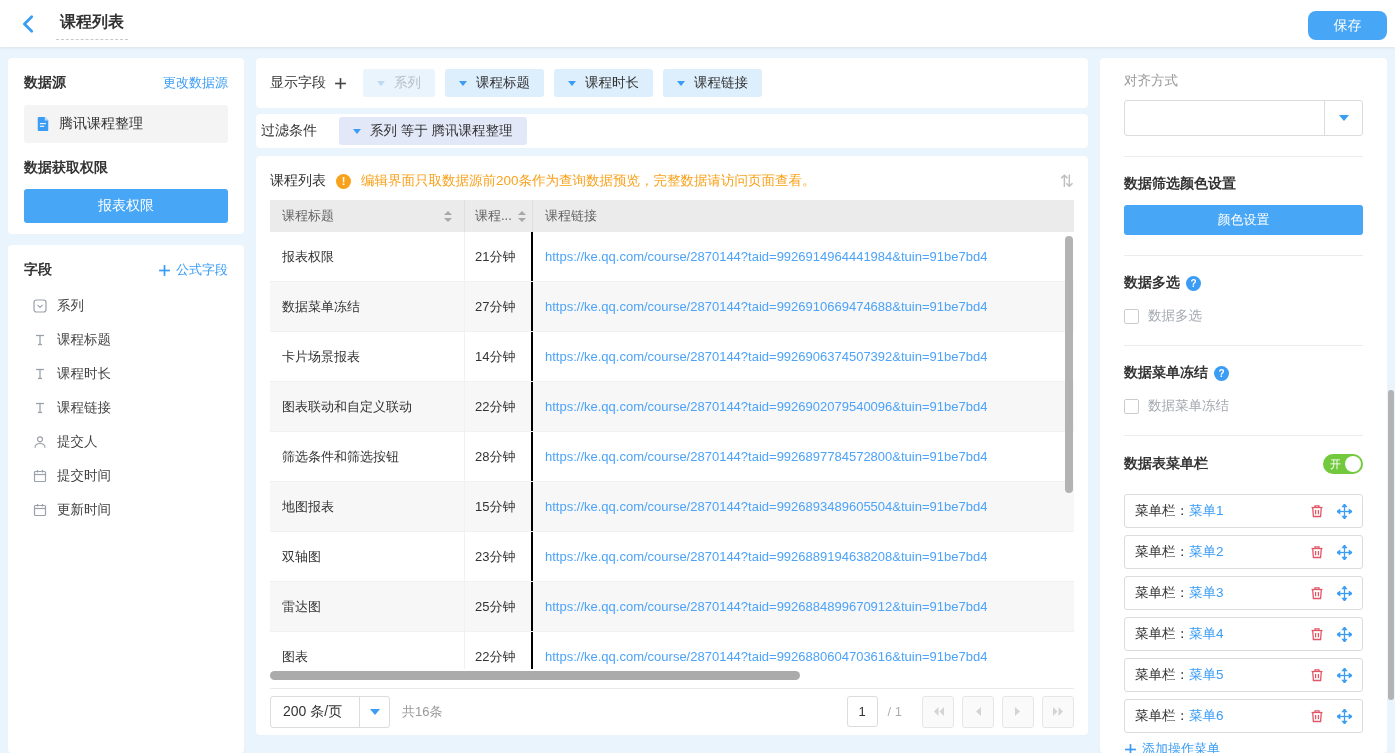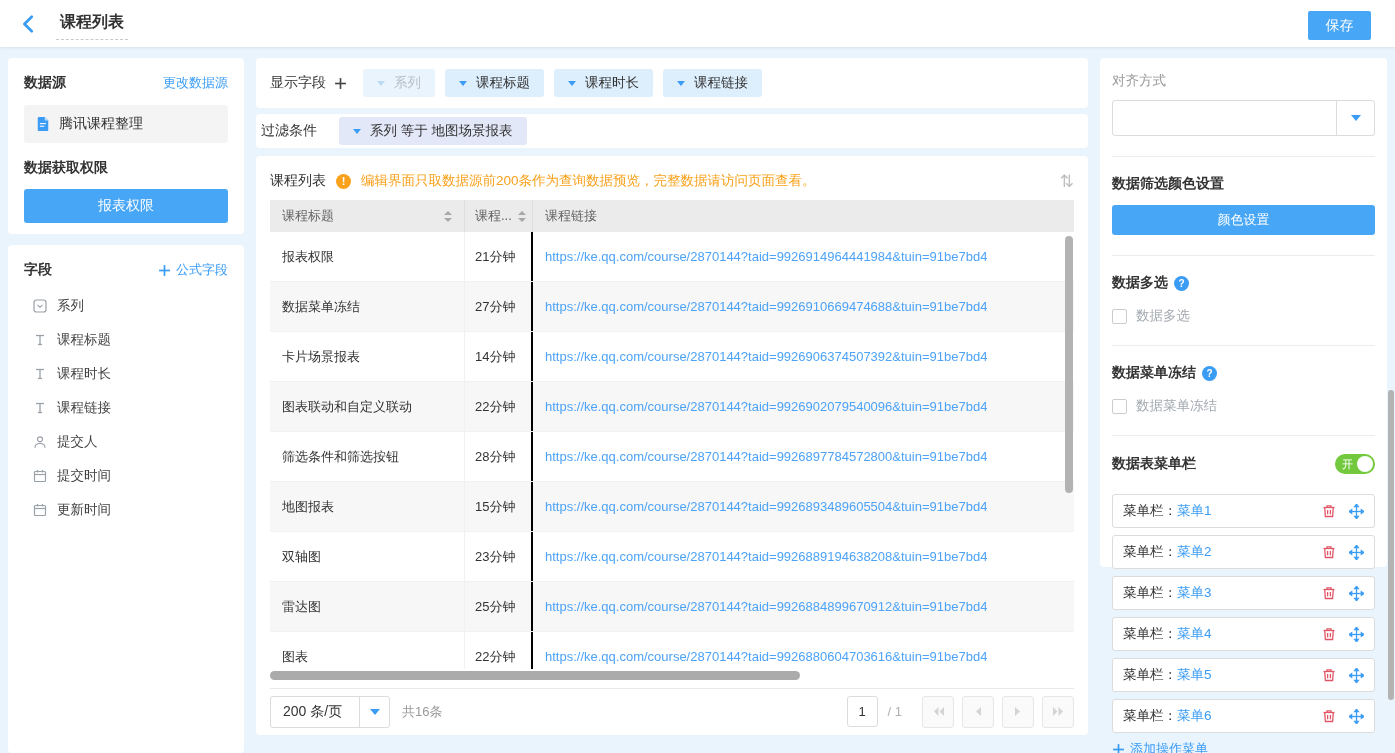--- a/index.html
+++ b/index.html
@@ -4,21 +4,21 @@
 <style>
   *{margin:0;padding:0;box-sizing:border-box}
   html,body{width:1395px;height:753px;overflow:hidden}
   body{position:relative;background:#e9f4fd;font-family:"Liberation Sans","DejaVu Sans",sans-serif;color:#333;font-size:14px}
   .panel{position:absolute;background:#fff;border-radius:4px}
 
   
   #topbar{position:absolute;top:0;left:0;width:1395px;height:47px;background:#fff;box-shadow:0 1px 3px rgba(0,0,0,.07);z-index:5}
   .back-btn{position:absolute;left:18px;top:13px;width:22px;height:22px;cursor:pointer}
   .page-title{position:absolute;left:56px;top:12px;font-size:16px;font-weight:bold;color:#333;padding:0 4px 6px 4px;border-bottom:1px dashed #c9c9c9}
-  .save-btn{position:absolute;left:1308px;top:11px;width:63px;height:29px;background:#47a6f6;border:none;border-radius:2px;color:#fff;font-size:14px;display:flex;align-items:center;justify-content:center;cursor:pointer}
+  .save-btn{position:absolute;left:1308px;top:11px;width:79px;height:29px;background:#47a6f6;border:none;border-radius:8px;color:#fff;font-size:14px;display:flex;align-items:center;justify-content:center;cursor:pointer}
 
   
   #panel-datasource{left:8px;top:58px;width:236px;height:176px;padding:16px}
   #panel-fields{left:8px;top:245px;width:236px;height:508px;padding:16px}
   .panel-head{display:flex;justify-content:space-between;align-items:flex-end}
   .sec-title{font-size:14px;font-weight:bold;color:#333;display:flex;align-items:center;gap:6px}
   .blue-link{font-size:13px;color:#3a9cf5;cursor:pointer;display:flex;align-items:center;gap:5px}
   .source-item{margin-top:13px;height:38px;background:#f4f4f4;border-radius:3px;display:flex;align-items:center;gap:9px;padding:0 12px;font-size:14px;color:#333;cursor:pointer}
   .perm-title{margin-top:16px}
   .blue-btn{margin-top:12px;width:100%;height:34px;background:#47a6f6;border:none;border-radius:3px;color:#fff;font-size:14px;display:flex;align-items:center;justify-content:center;cursor:pointer}
@@ -68,21 +68,21 @@
   .size-select .val{flex:1;padding-left:12px;font-size:14px;color:#333}
   .arrow-seg{width:30px;height:100%;border-left:1px solid #dcdcdc;display:flex;align-items:center;justify-content:center}
   .arrow-seg .caret-down{border-left-width:5px;border-right-width:5px;border-top-width:6px}
   .total-text{margin-left:12px;font-size:13px;color:#999}
   .pager{margin-left:auto;display:flex;align-items:center}
   .page-box{width:31px;height:31px;border:1px solid #dcdcdc;border-radius:3px;display:flex;align-items:center;justify-content:center;font-size:13px;color:#333;background:#fff}
   .page-total{margin:0 12px 0 10px;font-size:13px;color:#b0b0b0}
   .pg-btn{width:32px;height:32px;margin-left:8px;background:#fafafa;border:1px solid #e6e6e6;border-radius:3px;display:flex;align-items:center;justify-content:center;cursor:default}
 
   
-  #panel-settings{left:1100px;top:58px;width:287px;height:509px;padding:14px 12px}
+  #panel-settings{left:1100px;top:58px;width:287px;height:695px;padding:14px 24px}
   .muted-label{font-size:13.5px;color:#999}
   .select-box{margin-top:10px;height:36px;border:1px solid #dcdcdc;border-radius:3px;display:flex;align-items:center;cursor:pointer;background:#fff}
   .select-box .val{flex:1;padding-left:10px;font-size:13px;color:#333}
   .select-box .arrow-seg{width:38px}
   .divider{border:none;border-top:1px solid #ececec;margin:20px 0 0 0}
   .sec-block{margin-top:18px}
   .q-ico{width:15px;height:15px;border-radius:50%;background:#3a9cf5;position:relative;cursor:pointer;flex:0 0 15px}
   .q-ico::after{content:"?";position:absolute;left:0;top:0;width:15px;height:15px;color:#fff;font-size:10px;font-weight:bold;display:flex;align-items:center;justify-content:center}
   .chk-row{margin-top:15px;display:flex;align-items:center;gap:9px;cursor:pointer}
   .chk{width:15px;height:15px;border:1px solid #ccc;border-radius:2px;background:#fff}
@@ -227,21 +227,21 @@
         <i class="caret-down"></i>
         <span>课程链接</span>
       </span>
   </div>
 </div>
 
 <div class="panel" id="panel-filter">
   <span class="row-label">过滤条件</span>
   <span class="tag lav">
       <i class="caret-down"></i>
-      <span>系列 等于 地图场景报表</span>
+      <span>系列 等于 腾讯课程整理</span>
     </span>
 </div>
 
 <div class="panel" id="panel-table">
   <div class="table-title-row">
     <span class="row-label">课程列表</span>
     <span class="warn-ico"></span>
     <span class="warn-text">编辑界面只取数据源前200条作为查询数据预览，完整数据请访问页面查看。</span>
     <span class="sort-toggle">⇅</span>
   </div>

